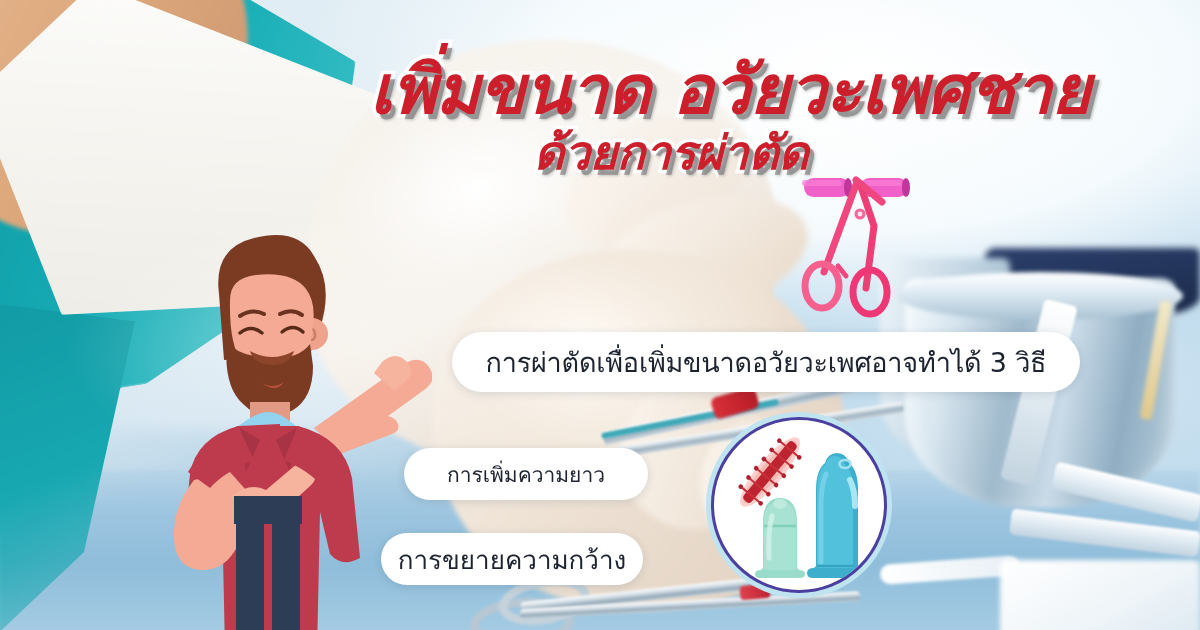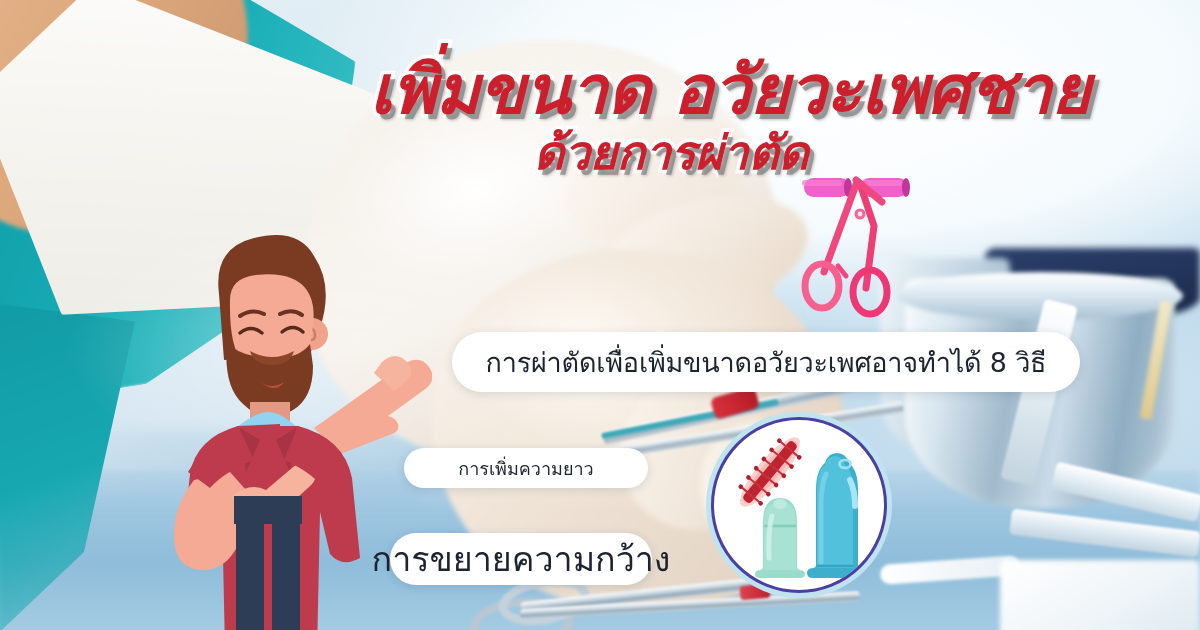--- a/index.html
+++ b/index.html
@@ -231,22 +231,22 @@
     display:flex; align-items:center; justify-content:center;
     color:#1d2430;
     font-family:"DejaVu Sans","Liberation Sans",sans-serif;
     box-shadow:0 2px 10px rgba(30,50,70,.14);
     white-space:nowrap;
   }
   .pill-sub {
     left:452px; top:332px; width:628px; height:60px;
     font-size:27px; letter-spacing:-.2px;
   }
-  .pill-b1 { left:404px; top:448px; width:244px; height:40px; font-size:18px; }
-  .pill-b2 { left:390px; top:533px; width:262px; height:52px; font-size:34px; }
+  .pill-b1 { left:404px; top:448px; width:244px; height:52px; font-size:21px; }
+  .pill-b2 { left:381px; top:533px; width:262px; height:52px; font-size:26px; }
 
   
   .circle-ill {
     position:absolute; left:706px; top:412px; width:186px; height:186px;
   }
   .circle-outer {
     position:absolute; inset:0;
     border-radius:50%;
     background:#bfe3ef;
   }
@@ -370,21 +370,21 @@
       <circle cx="60" cy="46" r="5.5" fill="#F7669A"></circle>
       <circle cx="60" cy="46" r="2.4" fill="#ffffff" opacity=".85"></circle>
 
       <ellipse cx="22" cy="118" rx="17" ry="22" fill="none" stroke="#F5608F" stroke-width="7"></ellipse>
       <ellipse cx="70" cy="124" rx="17" ry="22" fill="none" stroke="#EE3876" stroke-width="7"></ellipse>
 
       <path d="M38 98 L46 108" stroke="#F0487E" stroke-width="5" stroke-linecap="round"></path>
     </svg>
   </div>
 
-  <div class="pill pill-sub">การผ่าตัดเพื่อเพิ่มขนาดอวัยวะเพศอาจทำได้ 8 วิธี</div>
+  <div class="pill pill-sub">การผ่าตัดเพื่อเพิ่มขนาดอวัยวะเพศอาจทำได้ 3 วิธี</div>
 
   <div class="pill pill-b1">การเพิ่มความยาว</div>
   <div class="pill pill-b2">การขยายความกว้าง</div>
 
   <div class="circle-ill">
     <div class="circle-outer"></div>
     <div class="circle-inner">
       <svg viewBox="0 0 176 176" width="176" height="176">
 
         <g transform="rotate(40 56 52)">

